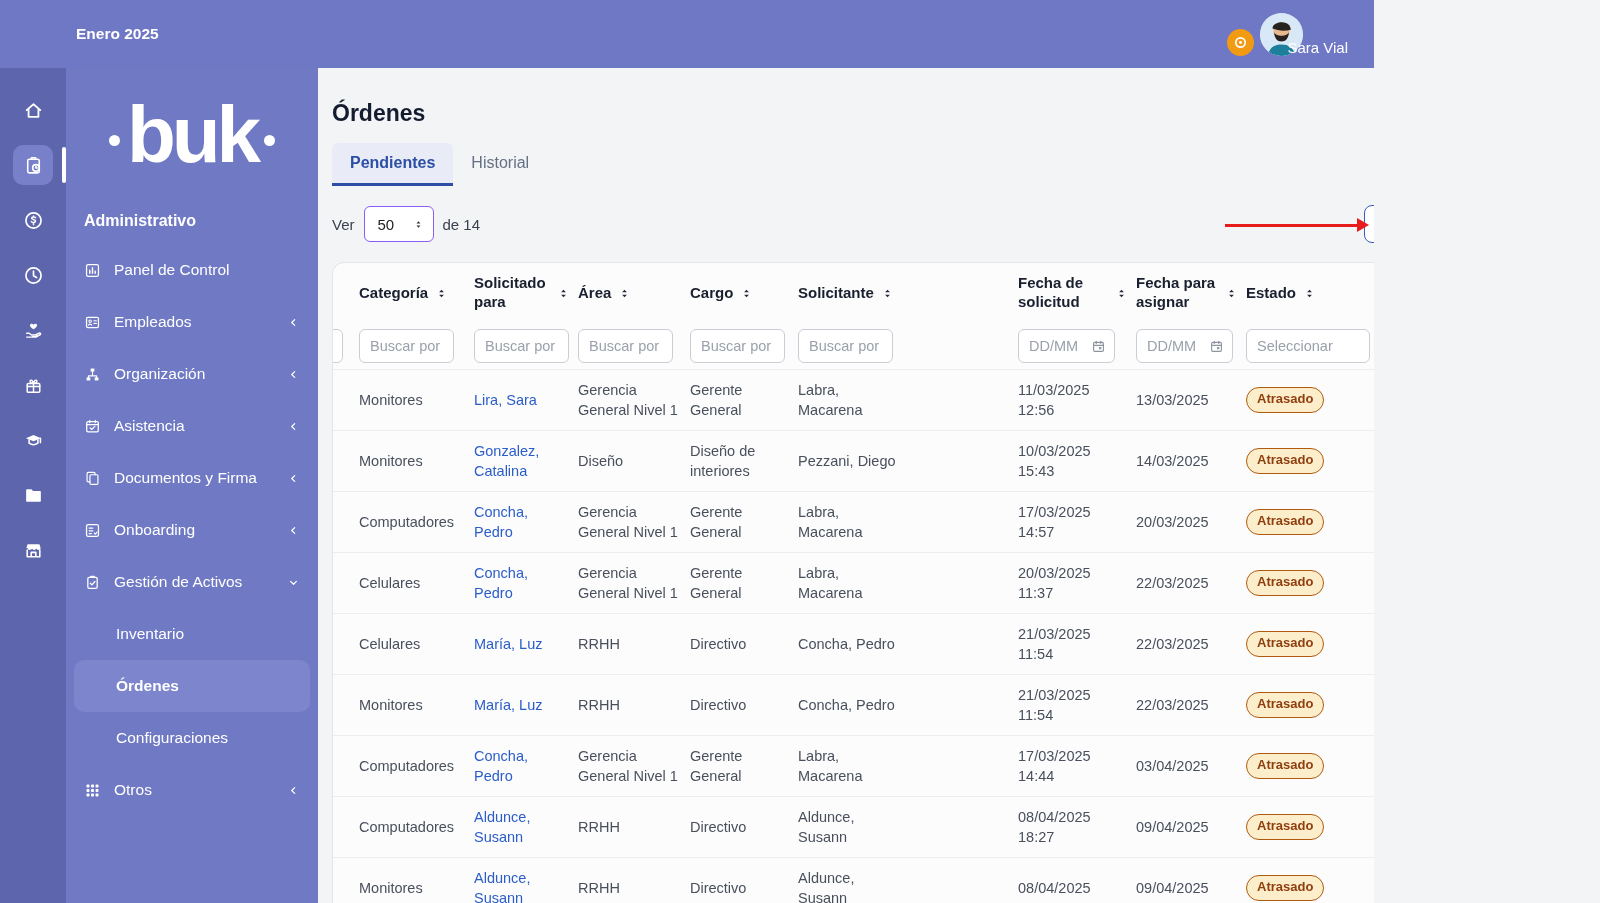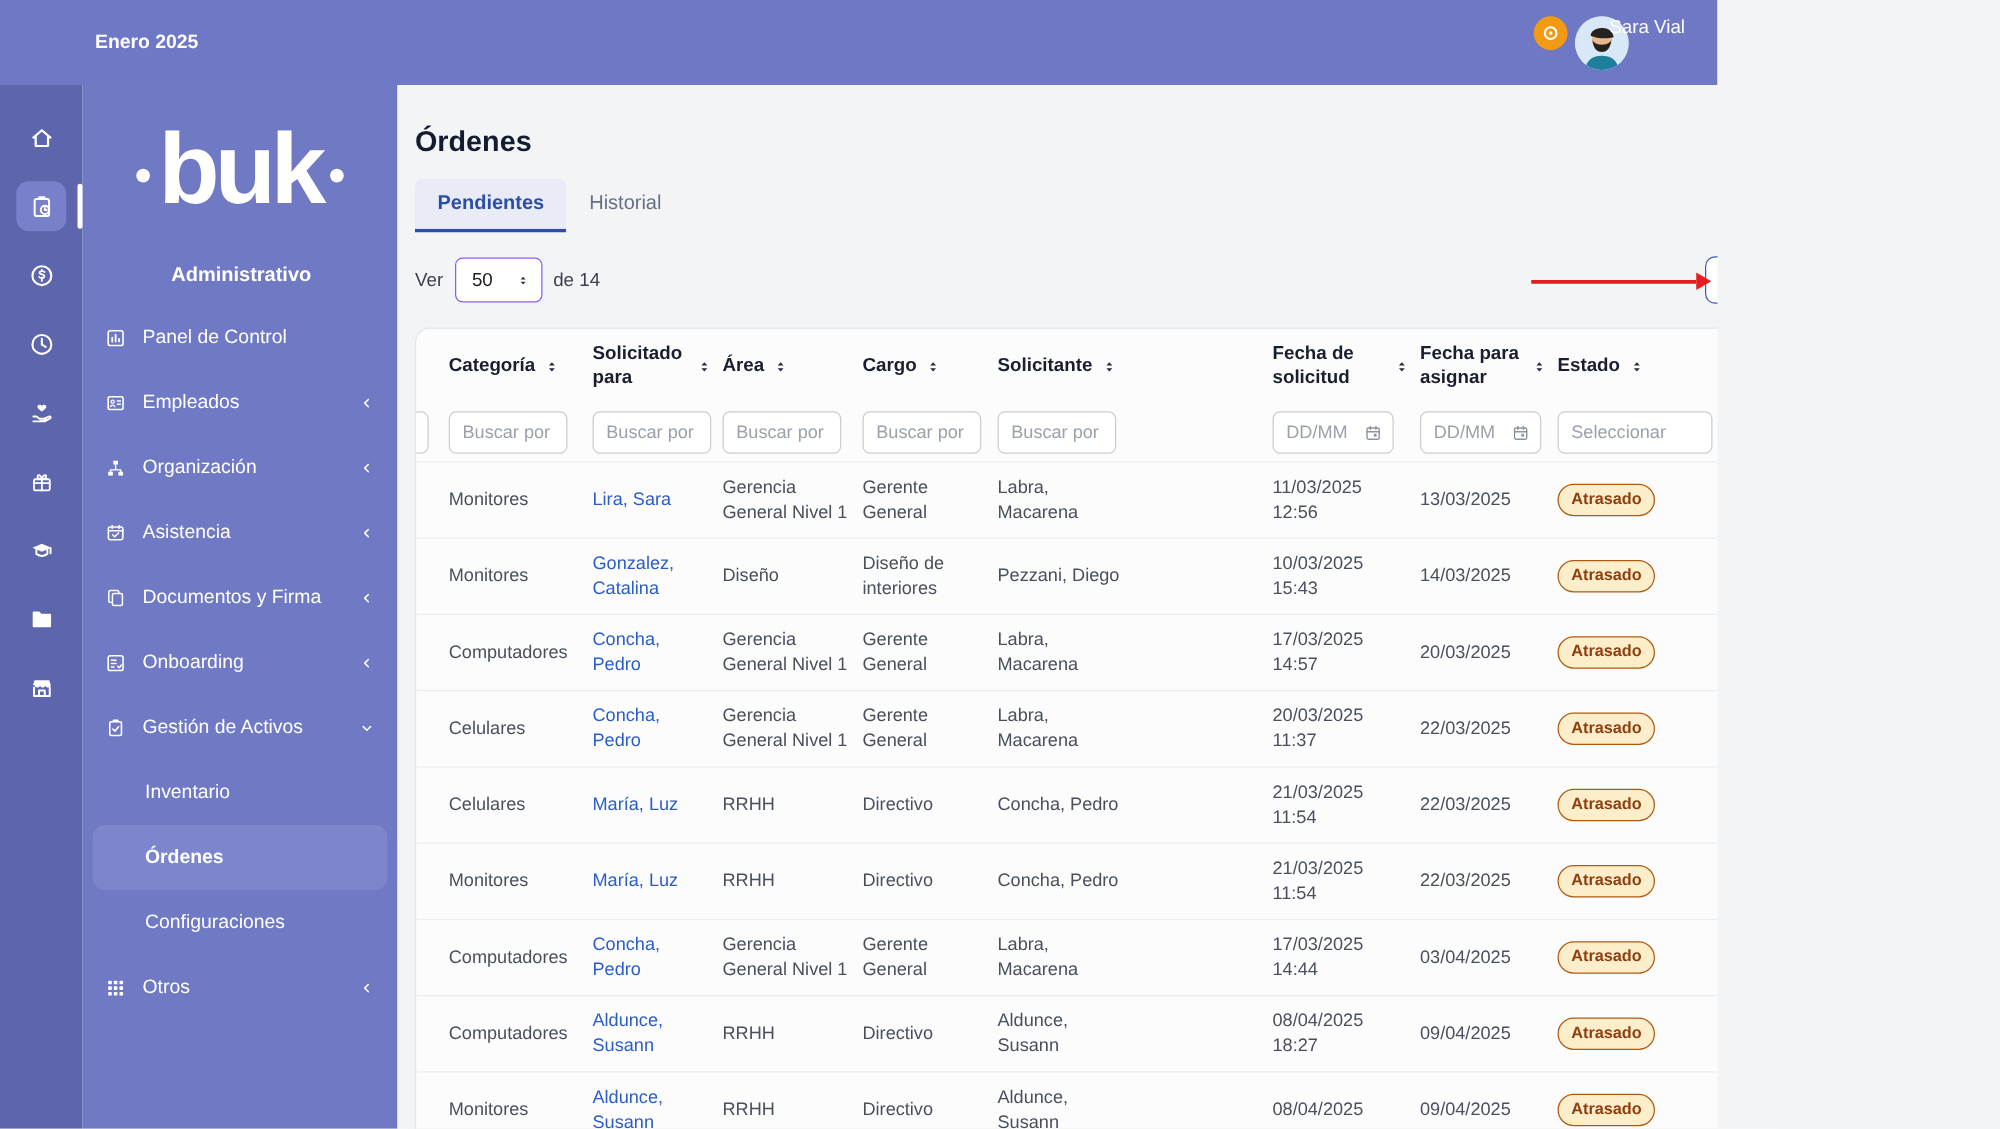--- a/index.html
+++ b/index.html
@@ -22,21 +22,21 @@
   .search {
     margin-left:30px; width:286px; height:38px; background:#fff; border-radius:7px;
     display:flex; align-items:center; padding:0 12px; border:1px solid #e3e5f0;
   }
   .search input {
     flex:1; border:none; outline:none; font-size:15px; color:#333;
     font-family:"Liberation Sans", sans-serif; background:transparent;
   }
   .search input::placeholder { color:#6a7280; }
   .s-ic { color:#1f2430; display:flex; }
-  .tb-right { margin-left:auto; display:flex; align-items:flex-start; }
+  .tb-right { margin-left:auto; display:flex; align-items:flex-end; }
   .tb-ic { color:#fff; display:flex; }
   .orange-dot {
     width:27px; height:27px; border-radius:50%; background:#f29b12; color:#fff;
     display:flex; align-items:center; justify-content:center;
   }
   .orange-dot .ic { width:17px; height:17px; }
   .avatar {
     width:43px; height:43px; border-radius:50%; overflow:hidden; background:#d9e8f6;
     display:block; margin-left:6px; flex:none; border:none; padding:0; cursor:pointer;
   }
@@ -59,21 +59,21 @@
   .rail-item.active::after {
     content:''; position:absolute; right:-13px; top:2px; width:4px; height:36px;
     background:#fff; border-radius:2px;
   }
 
   
   .sidebar { width:252px; background:#6f79c4; color:#fff; flex:none; overflow:hidden; }
   .logo { display:flex; align-items:center; justify-content:center; margin-top:26px; height:92px; }
   .logo-text { font-size:80px; font-weight:700; letter-spacing:-4px; line-height:1; margin-top:-10px; }
   .logo-dot { width:11px; height:11px; border-radius:50%; background:#fff; margin:0 7px; }
-  .section-label { font-size:16px; font-weight:700; padding:26px 16px 0 18px;text-align:center; }
+  .section-label { font-size:16px; font-weight:700; padding:26px 16px 0 18px; }
   .nav { padding:14px 8px 0 8px; }
   .nav-item {
     display:flex; align-items:center; gap:13px; height:52px; padding:0 10px;
     font-size:15.5px; border-radius:10px; cursor:pointer;
   }
   .nav-item > .ic { width:17px; height:17px; flex:none; }
   .chev { width:13px !important; height:13px !important; margin-left:auto; }
   .subnav-item {
     height:52px; display:flex; align-items:center; padding-left:42px;
     font-size:15.5px; border-radius:10px; cursor:pointer;

